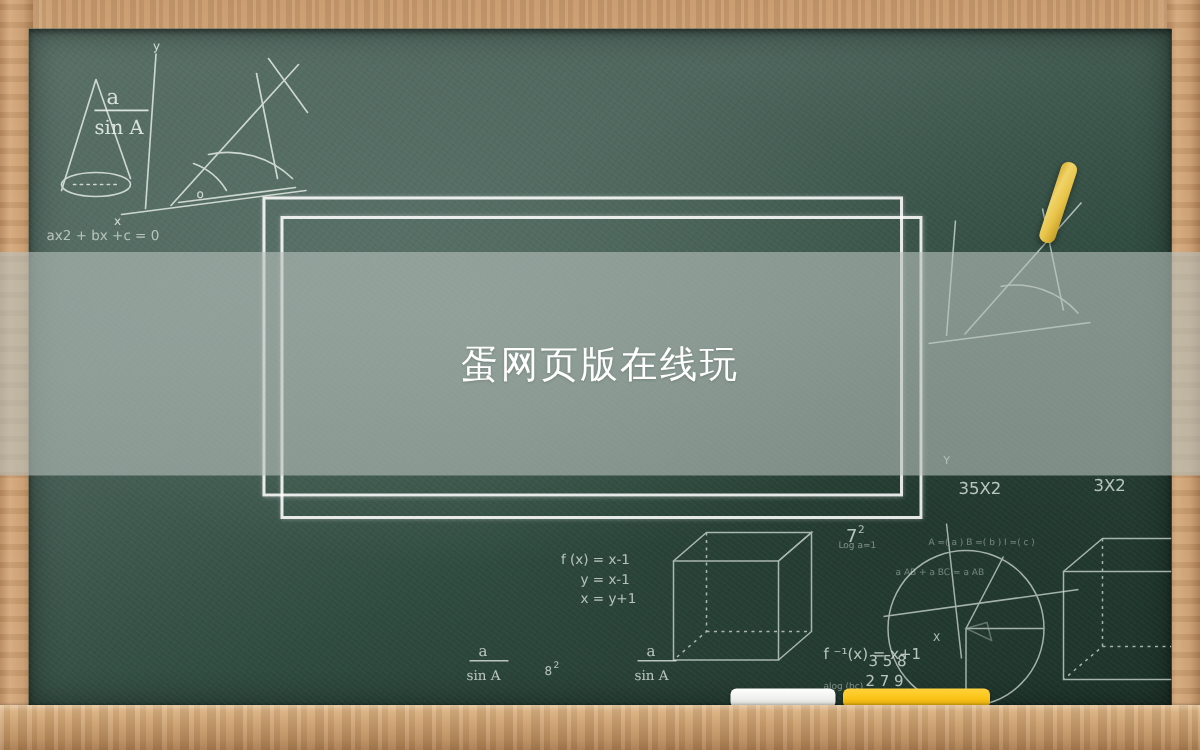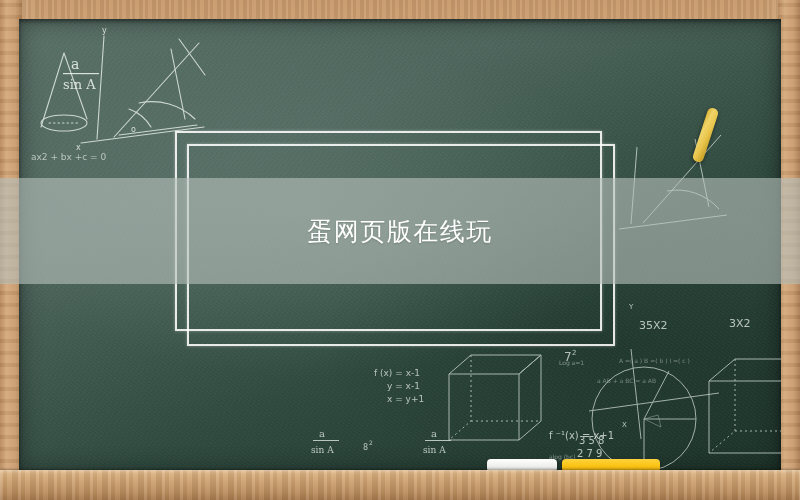--- a/index.html
+++ b/index.html
@@ -63,21 +63,21 @@
   
   .rect {
     position:absolute; border:2px solid rgba(255,255,255,.88);
     box-shadow:0 0 3px rgba(255,255,255,.35);
   }
   .rect-back  { left:156px; top:112px; width:427px; height:200px; }
   .rect-front { left:168px; top:125px; width:428px; height:202px; }
 
   
   .band {
-    position:absolute; left:0; right:0; top:178px; height:106px;
+    position:absolute; left:0; right:0; top:168px; height:149px;
     background:rgba(183,192,188,.62);
     display:flex; align-items:center; justify-content:center;
   }
   .band-title {
     color:#ffffff;
     font-size:25px;
     letter-spacing:1.5px;
     font-weight:400;
     white-space:nowrap;
     text-shadow:0 1px 2px rgba(0,0,0,.18);

